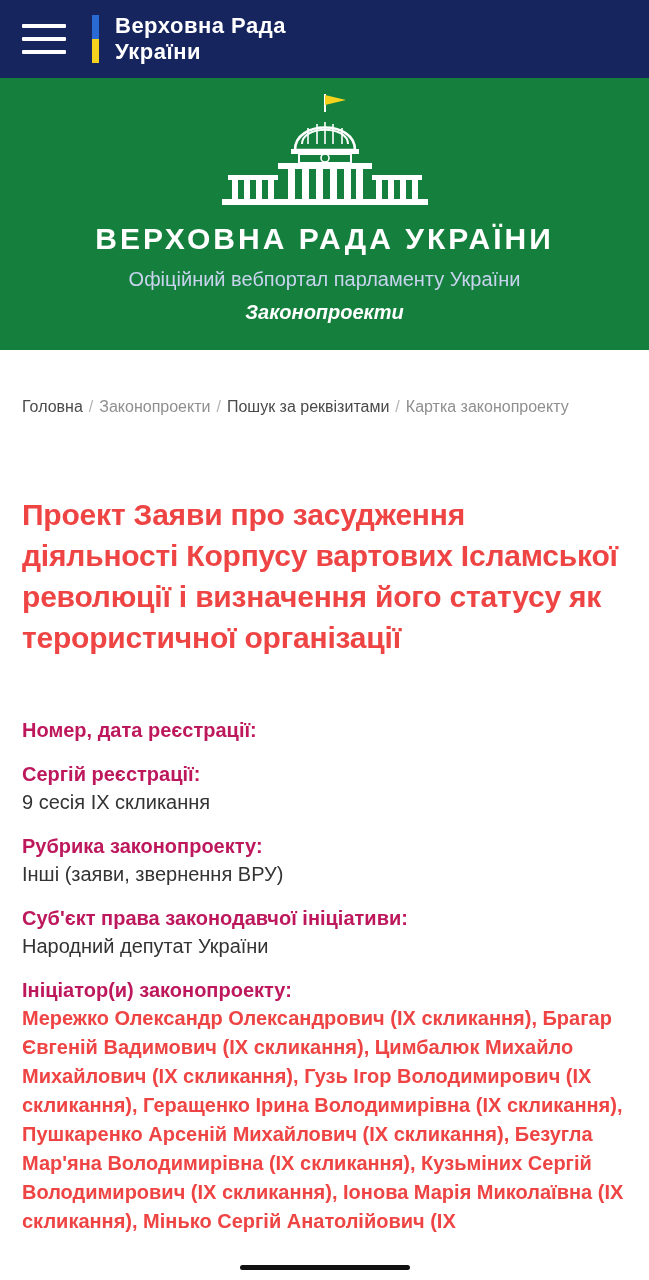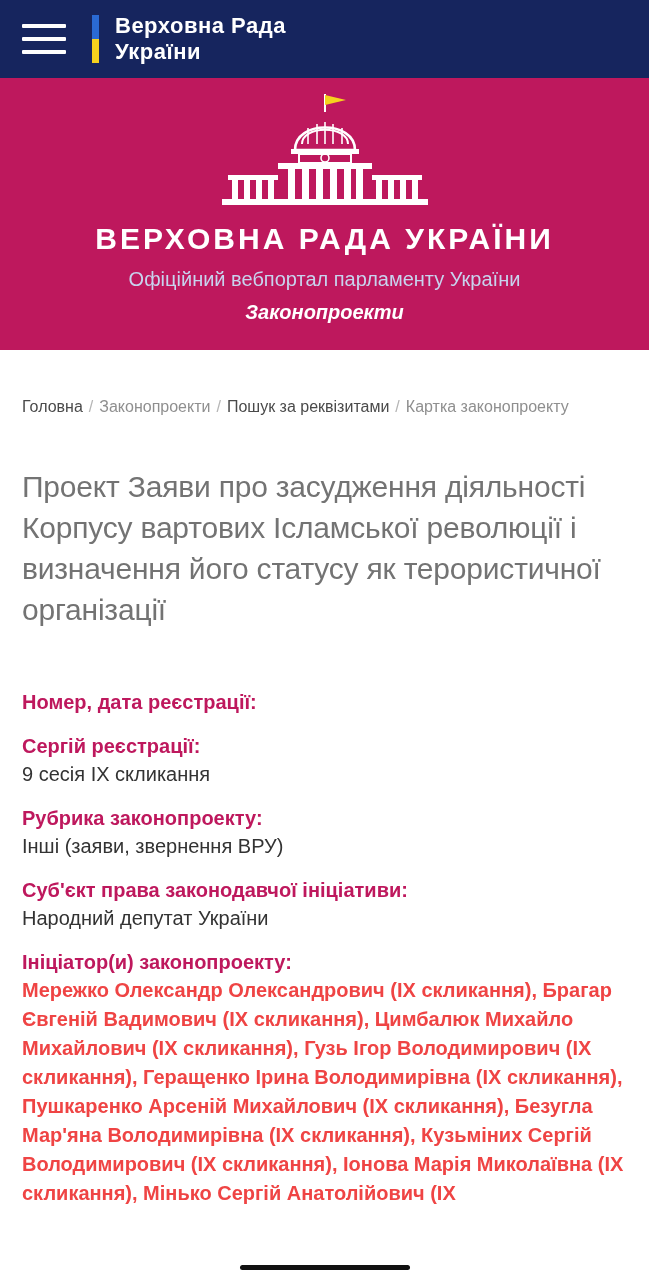--- a/index.html
+++ b/index.html
@@ -42,21 +42,21 @@
   .topbrand {
     color: #ffffff;
     font-weight: bold;
     font-size: 22px;
     line-height: 26px;
     letter-spacing: 0.5px;
   }
 
   
   .hero {
-    background: #be185d;
+    background: #15803d;
     padding: 14px 0 26px;
     text-align: center;
     position: relative;
   }
   .building { margin: 0 auto; width: 310px; height: 120px; display:block; }
   .hero-title {
     color: #ffffff;
     font-weight: bold;
     font-size: 30px;
     letter-spacing: 3px;
@@ -86,25 +86,25 @@
   .crumbs a {
     color: #4a4a4a;
     text-decoration: none;
   }
   .crumbs a.muted { color: #8f8f8f; }
   .crumbs .sep { color: #b5b5b5; margin: 0 6px; }
 
   
   .main { padding: 0 22px; }
   .doc-title {
-    margin-top: 46px;
+    margin-top: 74px;
     font-size: 30px;
     line-height: 41px;
-    font-weight: normal;
-    color: #737373;
+    font-weight: bold;
+    color: #ef4444;
     letter-spacing: -0.2px;
   }
 
   .fields { margin-top: 58px; }
   .field { margin-bottom: 16px; }
   .field-label {
     font-size: 20px;
     font-weight: bold;
     color: #be185d;
     line-height: 28px;

